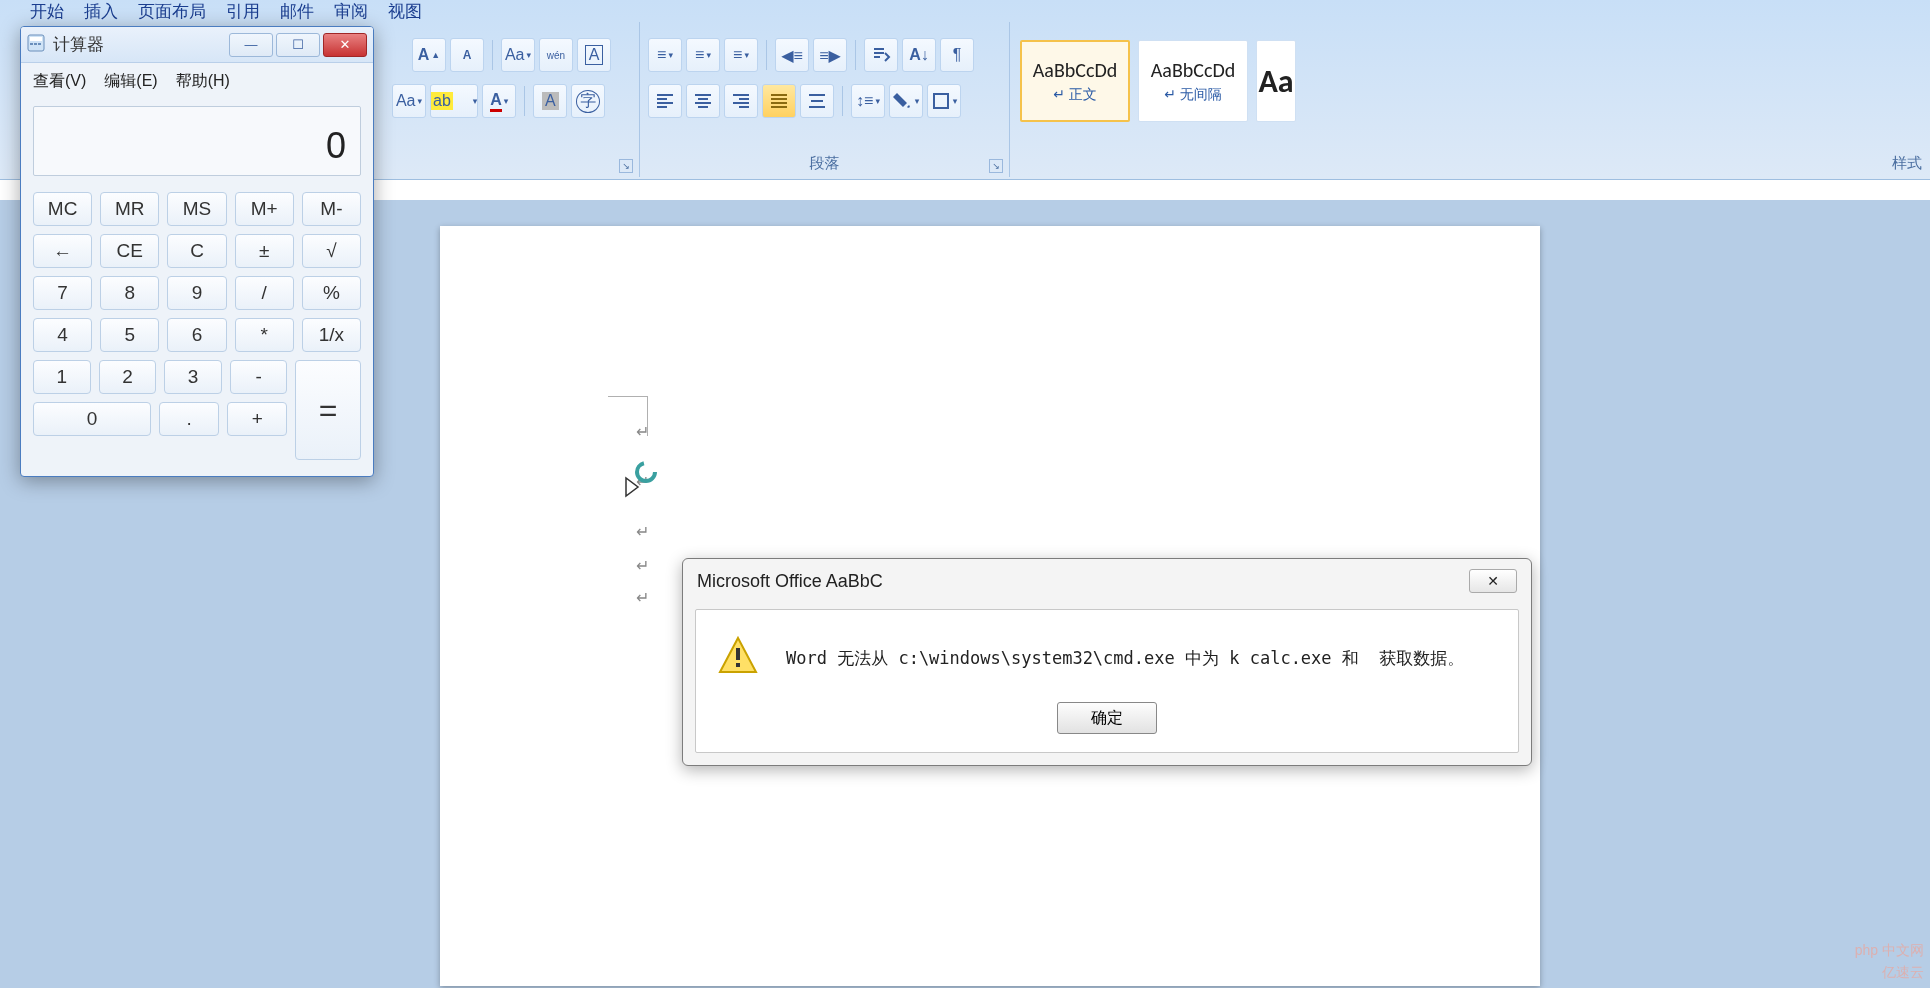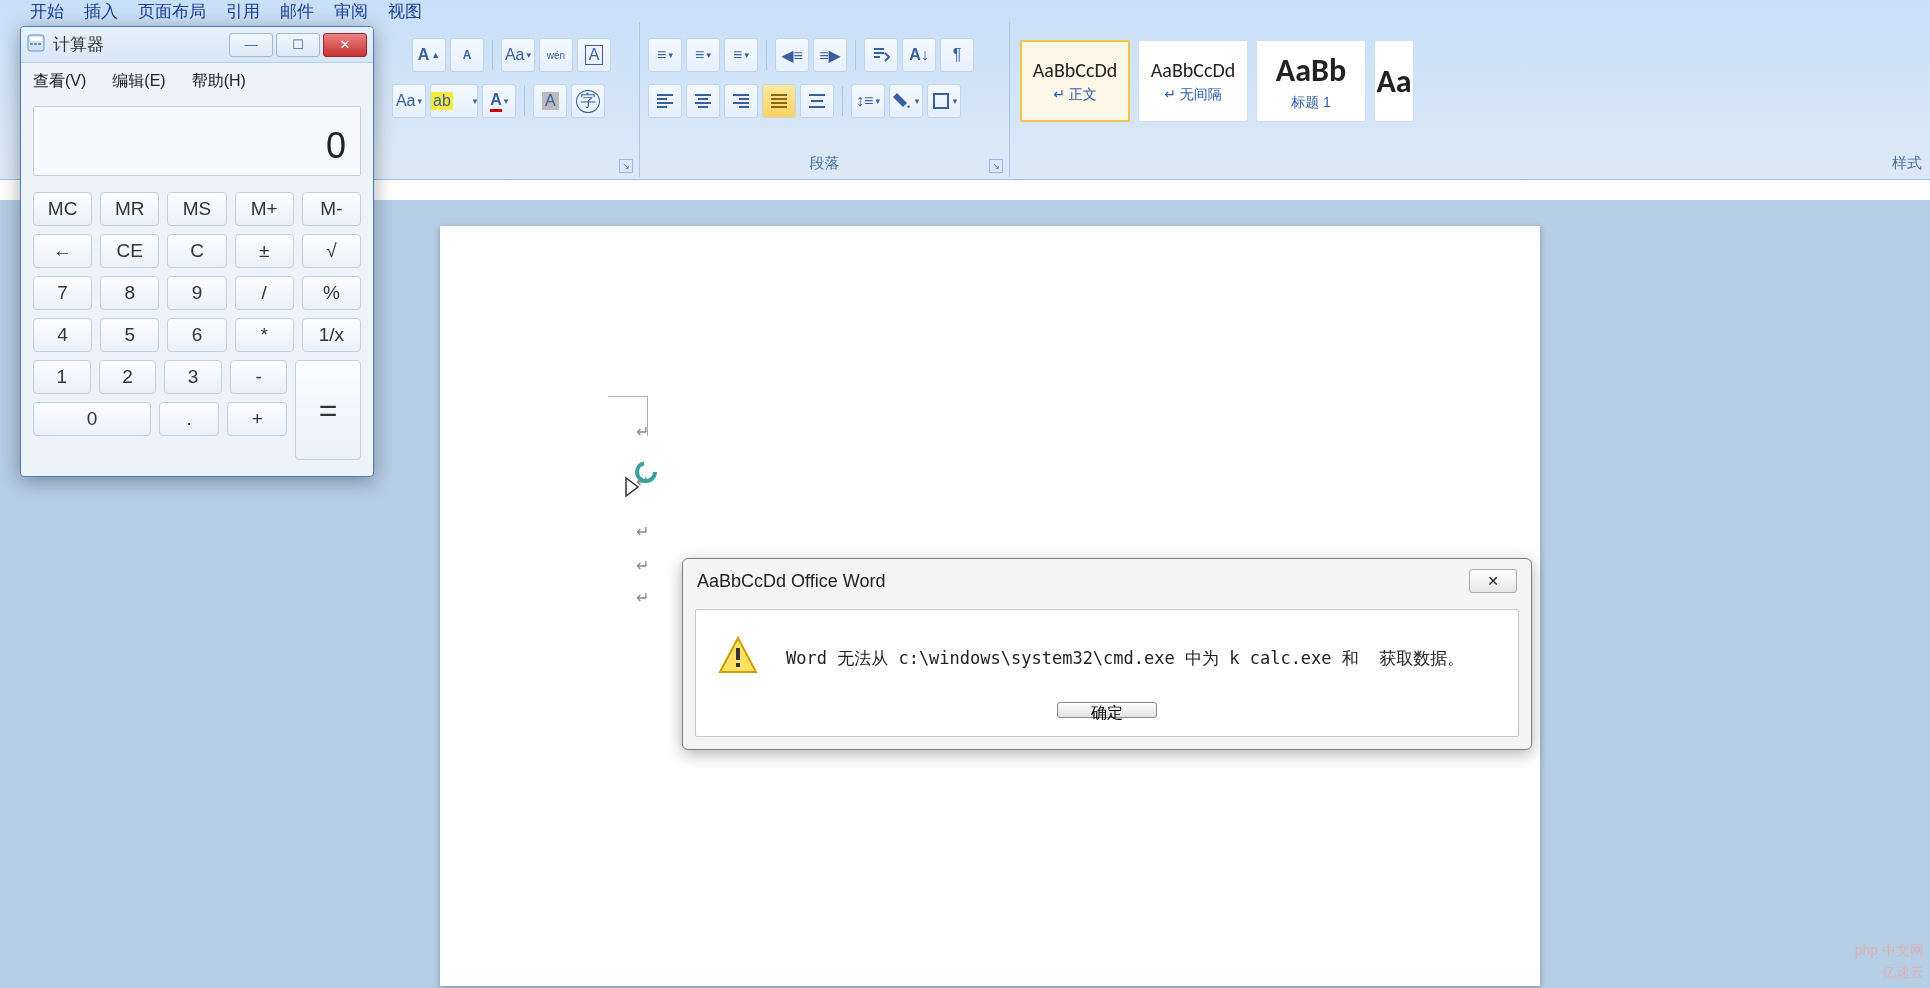--- a/index.html
+++ b/index.html
@@ -51,21 +51,21 @@
   border: 1px solid #4a7cc0; border-radius: 4px; overflow: hidden;
   box-shadow: 0 4px 20px rgba(0,0,0,.35); background: #eef3f9; text-align: center; }
 .calc-titlebar { height: 36px; background: linear-gradient(#e9f1fb,#d7e6f7);
   display: flex; align-items: center; padding: 0 6px; gap: 8px; border-bottom: 1px solid #b9cfe9; }
 .calc-title { font-size: 17px; color: #333; }
 .calc-winbtns { margin-left: auto; display: flex; }
 .winbtn { width: 44px; height: 24px; display: flex; align-items: center; justify-content: center;
   border: 1px solid #9cb8d9; border-radius: 3px; margin-left: 3px; background: linear-gradient(#f0f6fd,#dfeaf6);
   cursor: pointer; font-size: 13px; color: #3a5fa0; }
 .winbtn.close { background: linear-gradient(#e98282,#c73333); color: #fff; border-color: #a02727; }
-.calc-menu { display: flex; gap: 26px; padding: 8px 12px; font-size: 16px; color: #222; }
+.calc-menu { display: flex; gap: 18px; padding: 8px 12px; font-size: 16px; color: #222; }
 .calc-menu span { cursor: pointer; }
 .calc-display { margin: 6px 12px; height: 70px; border: 1px solid #bfcddd;
   background: #f7f9fc; display: flex; align-items: flex-end; justify-content: flex-end;
   padding: 8px 14px; font-size: 36px; color: #222; border-radius: 2px; }
 .calc-keys { display: flex; flex-direction: column; gap: 8px; padding: 10px 12px 16px; }
 .calc-row { display: flex; gap: 8px; }
 .ckey { flex: 1; height: 34px; border: 1px solid #bcd0e6; border-radius: 4px;
   background: linear-gradient(#fcfdff,#eaf1f9); display: flex; align-items: center; justify-content: center;
   font-size: 19px; color: #333; cursor: pointer; }
 .ckey.wide { flex: 2; }
@@ -79,21 +79,21 @@
 .err-title { display: flex; align-items: center; padding: 10px 14px; font-size: 18px; color: #222; }
 .err-close { margin-left: auto; width: 48px; height: 24px; border: 1px solid #aaa; border-radius: 3px;
   display: flex; align-items: center; justify-content: center; font-size: 14px; cursor: pointer;
   background: linear-gradient(#fff,#e6e6e6); }
 .err-body { margin: 6px 12px 12px; border: 1px solid #c8c8c8; background: #fff; border-radius: 2px;
   padding: 24px 20px 18px; }
 .err-content { display: flex; align-items: center; gap: 26px; }
 .warn-icon svg { width: 44px; height: 44px; }
 .err-text { font-size: 17px; font-family: "SimSun", monospace; color: #222; white-space: pre; }
 .err-btn-row { display: flex; justify-content: center; margin-top: 20px; }
-.err-ok { width: 100px; height: 16px; border: 1px solid #888; border-radius: 3px;
+.err-ok { width: 100px; height: 32px; border: 1px solid #888; border-radius: 3px;
   background: linear-gradient(#fdfdfd,#e2e2e2); font-size: 16px; cursor: pointer; }
 
 
 .wm { position: absolute; right: 6px; font-size: 14px; color: #dcb0b0; }
 .wm.top { bottom: 28px; }
 .wm.bot { bottom: 6px; }
 </style>
 </head>
 <body>
 
@@ -220,24 +220,20 @@
 
     <div class="styles-group">
       <div class="ribbon-row" style="margin-top:8px;">
         <div class="style-card selected">
           <div class="style-sample">AaBbCcDd</div>
           <div class="style-name">↵ 正文</div>
         </div>
         <div class="style-card">
           <div class="style-sample">AaBbCcDd</div>
           <div class="style-name">↵ 无间隔</div>
-        </div>
-        <div class="style-card">
-          <div class="style-sample big">AaBb</div>
-          <div class="style-name">标题 1</div>
         </div>
         <div class="style-card" style="width:40px;">
           <div class="style-sample big">Aa</div>
         </div>
       </div>
       <div class="group-label" style="right:8px;left:auto;">样式</div>
     </div>
   </div>
 </div>
 
@@ -325,21 +321,21 @@
           <div class="ckey">+</div>
         </div>
       </div>
       <div class="ckey eq">=</div>
     </div>
   </div>
 </div>
 
 <div class="err-dialog">
   <div class="err-title">
-    <span>AaBbCcDd Office Word</span>
+    <span>Microsoft Office AaBbC</span>
     <div class="err-close">✕</div>
   </div>
   <div class="err-body">
     <div class="err-content">
       <span class="warn-icon">
         <svg viewBox="0 0 44 44">
             <path d="M22 4 L40 38 H4 Z" fill="#ffe066" stroke="#caa200" stroke-width="2"></path>
             <rect x="20" y="14" width="4" height="12" fill="#333"></rect>
             <rect x="20" y="29" width="4" height="4" fill="#333"></rect>
           </svg>

